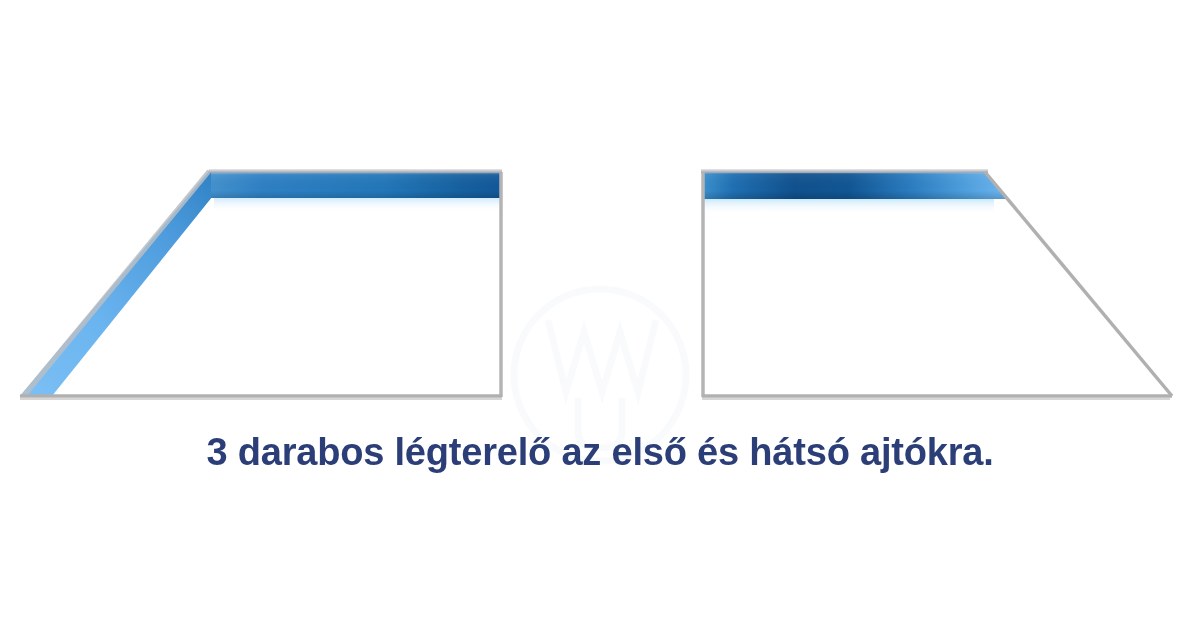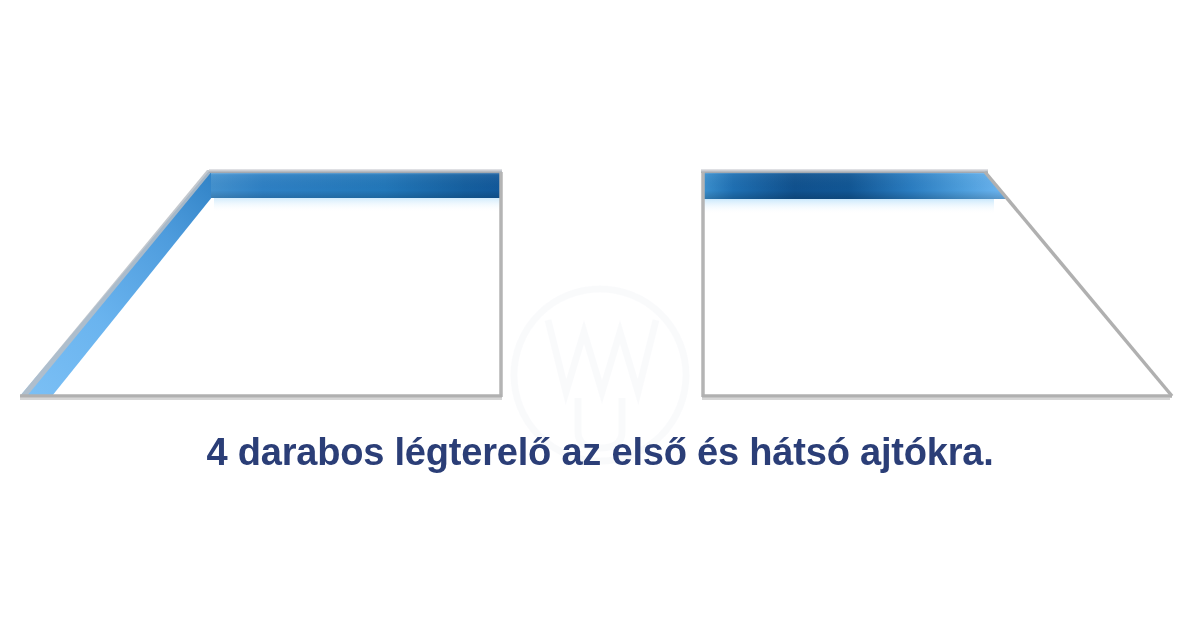--- a/index.html
+++ b/index.html
@@ -145,15 +145,15 @@
 
       <rect x="701" y="169" width="287" height="4" fill="url(#gradRim)"></rect>
 
       <polyline points="703,172 703,397" fill="none" stroke="#b4b4b4" stroke-width="3.5"></polyline>
       <polyline points="985,172 1172,396" fill="none" stroke="#b0b0b0" stroke-width="3.5"></polyline>
       <polyline points="702,396 1172,396" fill="none" stroke="#b0b0b0" stroke-width="3.5"></polyline>
       <polyline points="702,399 1170,399" fill="none" stroke="#d6d6d6" stroke-width="2"></polyline>
     </g>
   </svg>
 
-  <div id="caption">4 darabos légterelő az első és hátsó ajtókra.</div>
+  <div id="caption">3 darabos légterelő az első és hátsó ajtókra.</div>
 
 </div>
 
 </body></html>

